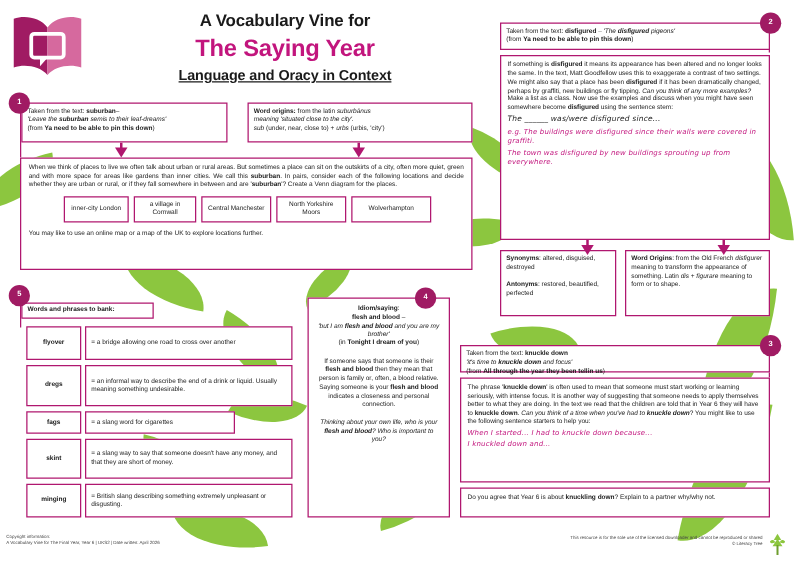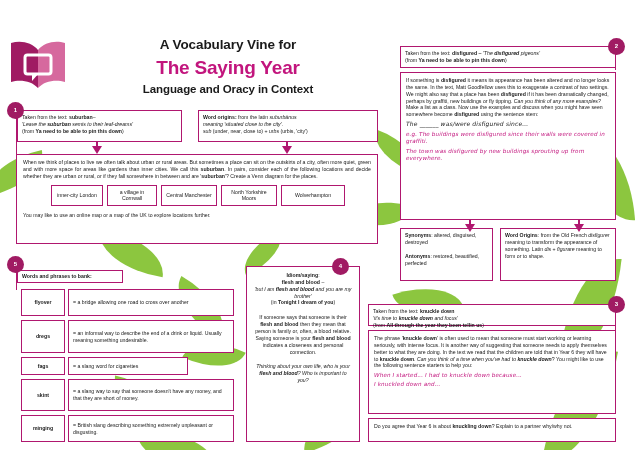--- a/index.html
+++ b/index.html
@@ -6,21 +6,21 @@
   html, body { width: 636px; height: 450px; }
   body {
     font-family: "Liberation Sans", sans-serif;
     background: #ffffff;
     color: #1a1a1a;
     position: relative;
     overflow: hidden;
     font-size: 5.2px;
     line-height: 1.32;
   }
-  .page { position: absolute; inset: 0; margin-top: 28px; }
+  .page { position: absolute; inset: 0; }
 
   
   .leaf {
     position: absolute;
     background: #8cc63f;
     z-index: 0;
     opacity: 1;
   }
   .leaf.l1 { width: 62px; height: 34px; left: -16px; top: 128px;
     border-radius: 100% 0 100% 0; transform: rotate(-12deg); }
@@ -52,21 +52,21 @@
     border-radius: 100% 0 100% 0; transform: rotate(10deg); }
   .leaf.l15 { width: 40px; height: 22px; left: 330px; top: 196px;
     border-radius: 0 100% 0 100%; transform: rotate(-30deg); }
 
   
   .logo { position: absolute; left: 8px; top: 10px; width: 60px; height: 58px; z-index: 3; }
 
   .titleblock { position: absolute; left: 78px; top: 8px; width: 300px; text-align: center; z-index: 3; }
   .t1 { font-size: 13.5px; font-weight: bold; color: #1a1a1a; letter-spacing: -0.1px; }
   .t2 { font-size: 19px; font-weight: bold; color: #c2157d; margin-top: 1px; letter-spacing: -0.2px; }
-  .t3 { font-size: 11.5px; font-weight: bold; color: #1a1a1a; margin-top: 2px; letter-spacing: -0.1px; }
+  .t3 { font-size: 11.5px; font-weight: bold; color: #1a1a1a; margin-top: 2px; letter-spacing: -0.1px; text-decoration: underline; }
 
   
   .box {
     position: absolute;
     border: 1.2px solid #b0176f;
     background: #ffffff;
     padding: 3px 4px;
     z-index: 2;
   }
   .box p { margin: 0; }

